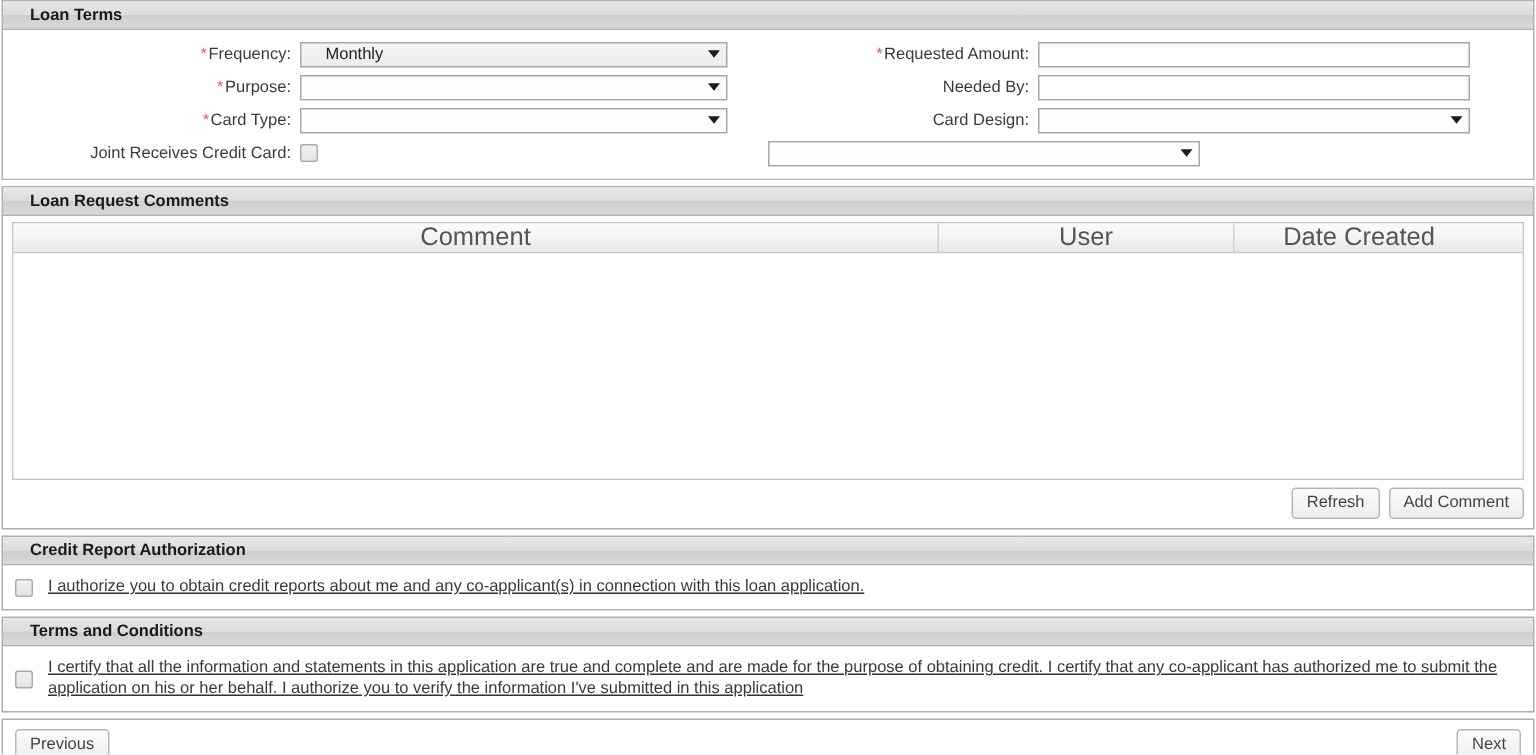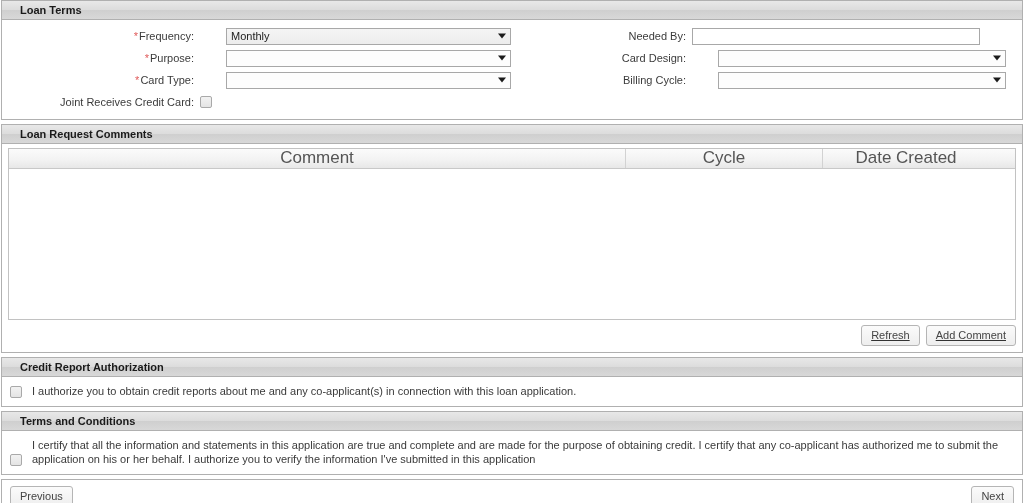--- a/index.html
+++ b/index.html
@@ -71,24 +71,23 @@
   
   .select-box {
     position: relative;
     height: 17px;
     border: 1px solid #a8a8a8;
     background: #fdfdfd;
     box-sizing: border-box;
     font-size: 11px;
     line-height: 15px;
     color: #222;
-    padding-left: 4px;
+    padding-left: 16px;
     overflow: hidden;
     white-space: nowrap;
-    margin-left: 26px;
   }
   .select-box.filled {
     background: linear-gradient(to bottom, #f4f4f4, #ededed);
   }
   .select-box .arrow {
     position: absolute;
     right: 4px;
     top: 50%;
     transform: translateY(-50%);
     width: 0; height: 0;
@@ -154,42 +153,42 @@
   .grid-body {
     height: 150px;
     background: #ffffff;
   }
   .grid-toolbar {
     display: flex;
     justify-content: flex-end;
     align-items: center;
     padding: 5px 6px 6px 0;
     gap: 6px;
-    text-decoration: underline;
   }
 
   
   .btn {
     border: 1px solid #b5b5b5;
     border-radius: 3px;
     background: linear-gradient(to bottom, #fbfbfb, #eeeeee);
     font-size: 11px;
     color: #444444;
     padding: 3px 9px 4px 9px;
     line-height: 12px;
     box-sizing: border-box;
     white-space: nowrap;
     font-family: "Liberation Sans", sans-serif;
   }
 
   
   .consent-row {
     display: flex;
-    align-items: flex-end;
+    align-items: center;
     padding: 7px 8px 8px 8px;
+    text-decoration: underline;
   }
   .consent-row .chk { margin-top: 1px; }
   .consent-text {
     margin-left: 10px;
     font-size: 11px;
     line-height: 14px;
     color: #3a3a3a;
   }
 
   
@@ -246,56 +245,61 @@
 
         <div class="form-row">
           <div class="form-label">Joint Receives Credit Card:</div>
           <span class="chk"></span>
         </div>
 
       </div>
 
       <div class="form-col col-right">
 
+        <div class="form-row">
+          <div class="form-label">
+            <span class="req">*</span><span>Requested Amount:</span>
+          </div>
+          <div class="text-box"></div>
+        </div>
 
         <div class="form-row">
           <div class="form-label">Needed By:</div>
           <div class="text-box"></div>
         </div>
 
         <div class="form-row">
           <div class="form-label">Card Design:</div>
           <div class="select-box">
             <span></span>
             <span class="arrow"></span>
           </div>
         </div>
 
         <div class="form-row">
-          <div class="form-label">Billing Cycle:</div>
           <div class="select-box">
             <span></span>
             <span class="arrow"></span>
           </div>
         </div>
 
       </div>
 
     </div>
   </div>
 </div>
 
 <div class="panel">
   <div class="panel-header">Loan Request Comments</div>
   <div class="panel-body">
 
     <div class="grid-wrap">
       <div class="grid-head">
         <div class="gh gh-comment">Comment</div>
-        <div class="gh gh-user">Cycle</div>
+        <div class="gh gh-user">User</div>
         <div class="gh gh-date">Date Created</div>
       </div>
       <div class="grid-body"></div>
     </div>
 
     <div class="grid-toolbar">
       <div class="btn">Refresh</div>
       <div class="btn">Add Comment</div>
     </div>
 

